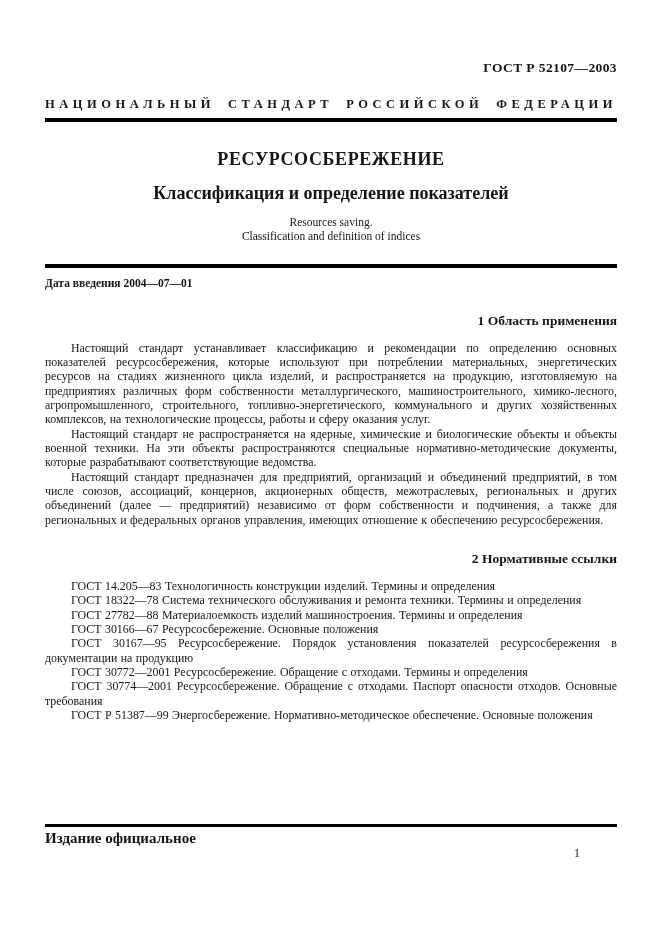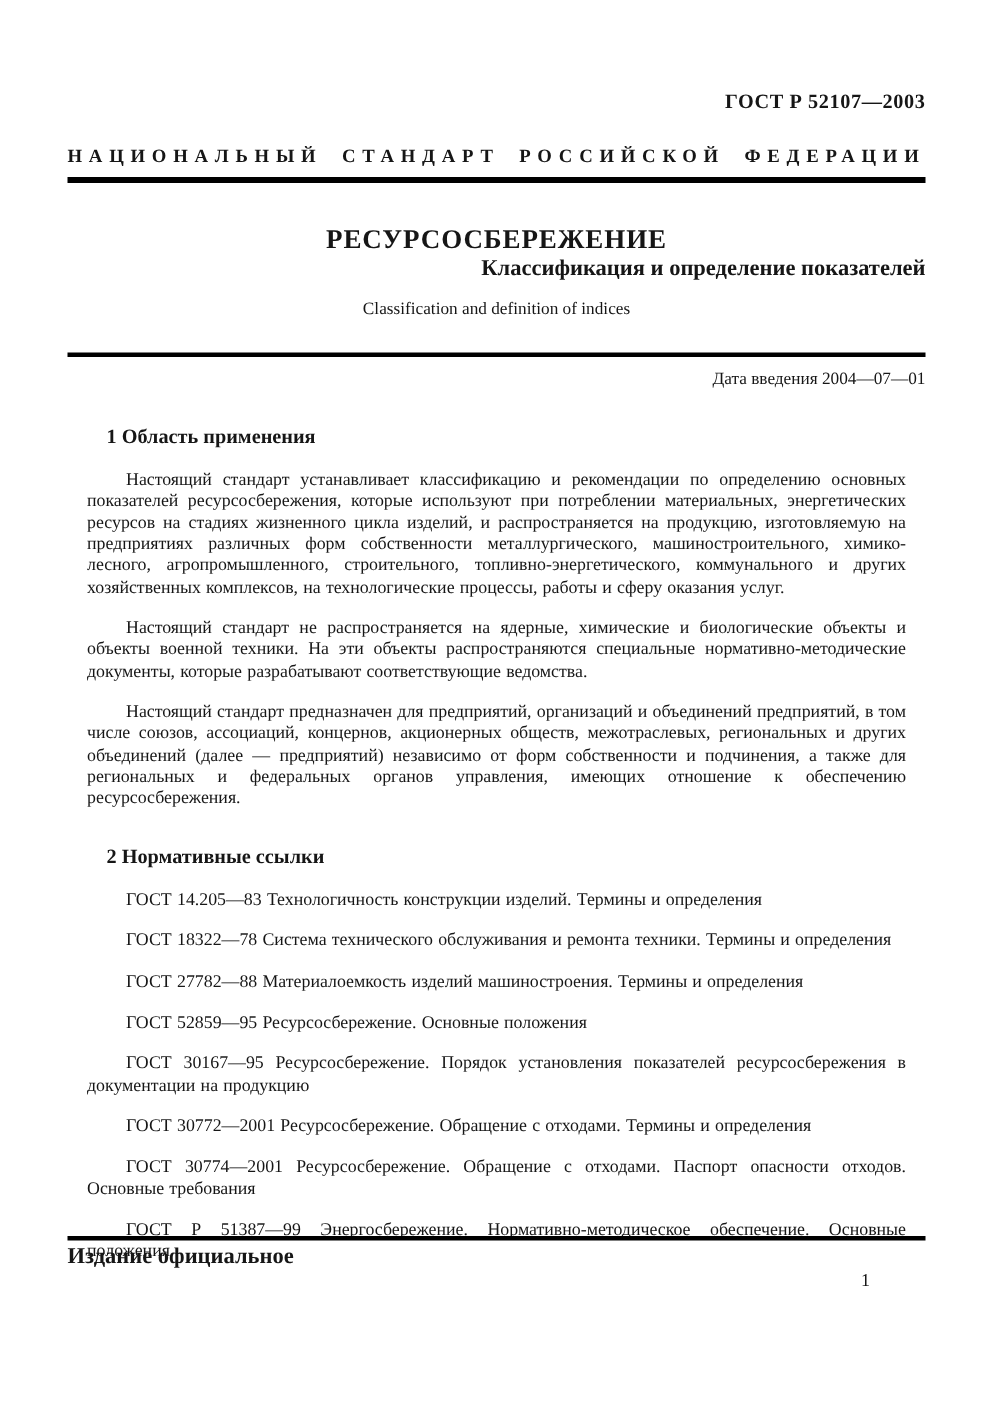--- a/index.html
+++ b/index.html
@@ -45,46 +45,47 @@
     margin-top: 21px;
   }
   .title-subject {
     margin-top: 27px;
     text-align: center;
     font-weight: bold;
     font-size: 18px;
     letter-spacing: 0.6px;
   }
   .title-subtitle {
-    margin-top: 1px;
-    text-align: right;
+    margin-top: 13px;
+    text-align: center;
     font-weight: bold;
-    font-size: 15px;
+    font-size: 18px;
   }
   .title-en {
     margin-top: 12px;
     text-align: center;
     font-size: 11.5px;
     line-height: 13.5px;
   }
   .date-line {
     margin-top: 9px;
-    text-align: right;
-    font-weight: normal;
+    text-align: left;
+    font-weight: bold;
     font-size: 11.5px;
   }
   .section-heading {
     margin: 24px 0 12px 0;
     padding-left: 26px;
     font-weight: bold;
     font-size: 13.5px;
+    text-align: right;
   }
   .section-heading.second { }
   p.body {
-    margin: 13px;
+    margin: 0;
     font-size: 11.9px;
     line-height: 14.35px;
     text-align: justify;
     text-indent: 26px;
     word-spacing: 0.5px;
   }
   .footer-rule {
     position: absolute;
     left: 45px;
     right: 44px;
@@ -119,37 +120,38 @@
       <span>СТАНДАРТ</span>
       <span>РОССИЙСКОЙ</span>
       <span>ФЕДЕРАЦИИ</span>
     </div>
 
     <div class="rule-thick"></div>
 
     <div class="title-subject">РЕСУРСОСБЕРЕЖЕНИЕ</div>
     <div class="title-subtitle">Классификация и определение показателей</div>
     <div class="title-en">
+      <div>Resources saving.</div>
       <div>Classification and definition of indices</div>
     </div>
 
     <div class="rule-mid"></div>
 
     <div class="date-line">Дата введения 2004—07—01</div>
 
     <div class="section-heading">1  Область применения</div>
     <p class="body">Настоящий стандарт устанавливает классификацию и рекомендации по определению основных показателей ресурсосбережения, которые используют при потреблении материальных, энергетических ресурсов на стадиях жизненного цикла изделий, и распространяется на продукцию, изготовляемую на предприятиях различных форм собственности металлургического, машиностроительного, химико-лесного, агропромышленного, строительного, топливно-энергетического, коммунального и других хозяйственных комплексов, на технологические процессы, работы и сферу оказания услуг.</p>
     <p class="body">Настоящий стандарт не распространяется на ядерные, химические и биологические объекты и объекты военной техники. На эти объекты распространяются специальные нормативно-методические документы, которые разрабатывают соответствующие ведомства.</p>
     <p class="body">Настоящий стандарт предназначен для предприятий, организаций и объединений предприятий, в том числе союзов, ассоциаций, концернов, акционерных обществ, межотраслевых, региональных и других объединений (далее — предприятий) независимо от форм собственности и подчинения, а также для региональных и федеральных органов управления, имеющих отношение к обеспечению ресурсосбережения.</p>
 
     <div class="section-heading second">2  Нормативные ссылки</div>
     <p class="body">ГОСТ 14.205—83  Технологичность конструкции изделий. Термины и определения</p>
     <p class="body">ГОСТ 18322—78  Система технического обслуживания и ремонта техники. Термины и определения</p>
     <p class="body">ГОСТ 27782—88  Материалоемкость изделий машиностроения. Термины и определения</p>
-    <p class="body">ГОСТ 52859—95  Ресурсосбережение. Основные положения</p>
+    <p class="body">ГОСТ 30166—67  Ресурсосбережение. Основные положения</p>
     <p class="body">ГОСТ 30167—95  Ресурсосбережение. Порядок установления показателей ресурсосбережения в документации на продукцию</p>
     <p class="body">ГОСТ 30772—2001  Ресурсосбережение. Обращение с отходами. Термины и определения</p>
     <p class="body">ГОСТ 30774—2001  Ресурсосбережение. Обращение с отходами. Паспорт опасности отходов. Основные требования</p>
     <p class="body">ГОСТ Р 51387—99  Энергосбережение. Нормативно-методическое обеспечение. Основные положения</p>
 
   </div>
 
   <div class="footer-rule"></div>
   <div class="edition-note">Издание официальное</div>
   <div class="page-number">1</div>

